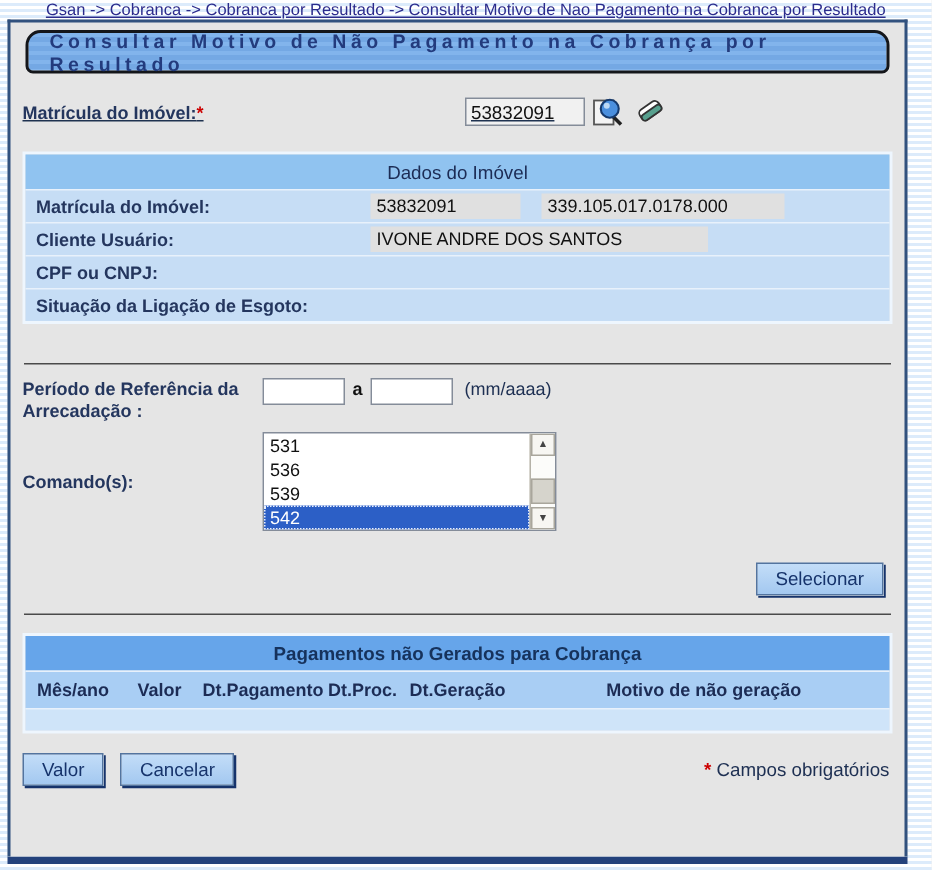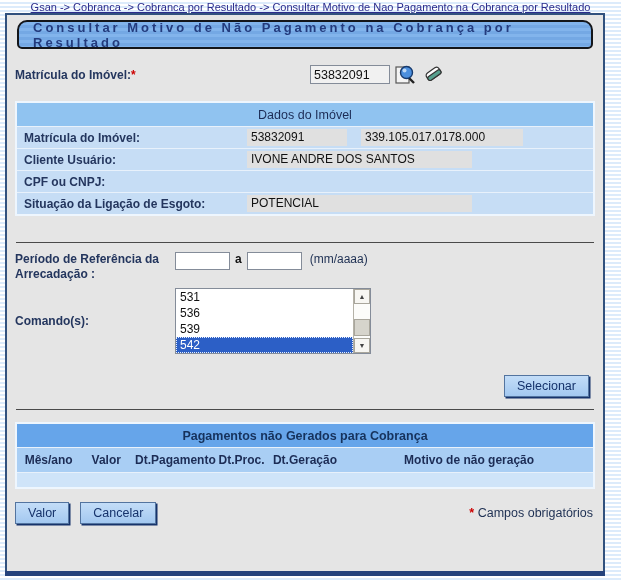--- a/index.html
+++ b/index.html
@@ -41,21 +41,21 @@
   }
   .title-bar span {
     font-size:13px; font-weight:bold; letter-spacing:3px; color:#233b7d;
   }
   .intro { margin-top:12px; font-size:12.5px; color:#1d2f52; }
 
   .form-row { display:flex; align-items:center; }
   .lbl { font-size:12px; font-weight:bold; color:#24365e; }
   .req { color:#cc0000; font-weight:bold; }
 
-  .matricula-row { margin-top:15px; }
+  .matricula-row { margin-top:15px;text-decoration:underline; }
   .matricula-row .lbl-cell { width:295px; }
   .matricula-input {
     width:80px; height:19px;
     border:1px solid #848c99;
     background:#f1f1f1;
     font-family:"Liberation Sans", sans-serif;
     font-size:12.5px; color:#111; padding:0 3px;
   }
   .icon-btn { margin-left:5px; cursor:pointer; display:inline-flex; }
 
@@ -184,21 +184,20 @@
     </div>
     <div class="dados-row">
       <div class="lbl-cell lbl">Cliente Usuário:</div>
       <span class="val-box w3">IVONE ANDRE DOS SANTOS</span>
     </div>
     <div class="dados-row">
       <div class="lbl-cell lbl">CPF ou CNPJ:</div>
     </div>
     <div class="dados-row">
       <div class="lbl-cell lbl">Situação da Ligação de Esgoto:</div>
-      <span class="val-box w3">POTENCIAL</span>
     </div>
   </div>
 
   <hr class="divider div1">
 
   <div class="form-row periodo-row">
     <div class="lbl-cell lbl">Período de Referência da Arrecadação :</div>
     <input class="small-input" type="text" value="" style="">
     <span class="conn">a</span>
     <input class="small-input" type="text" value="" style="">

